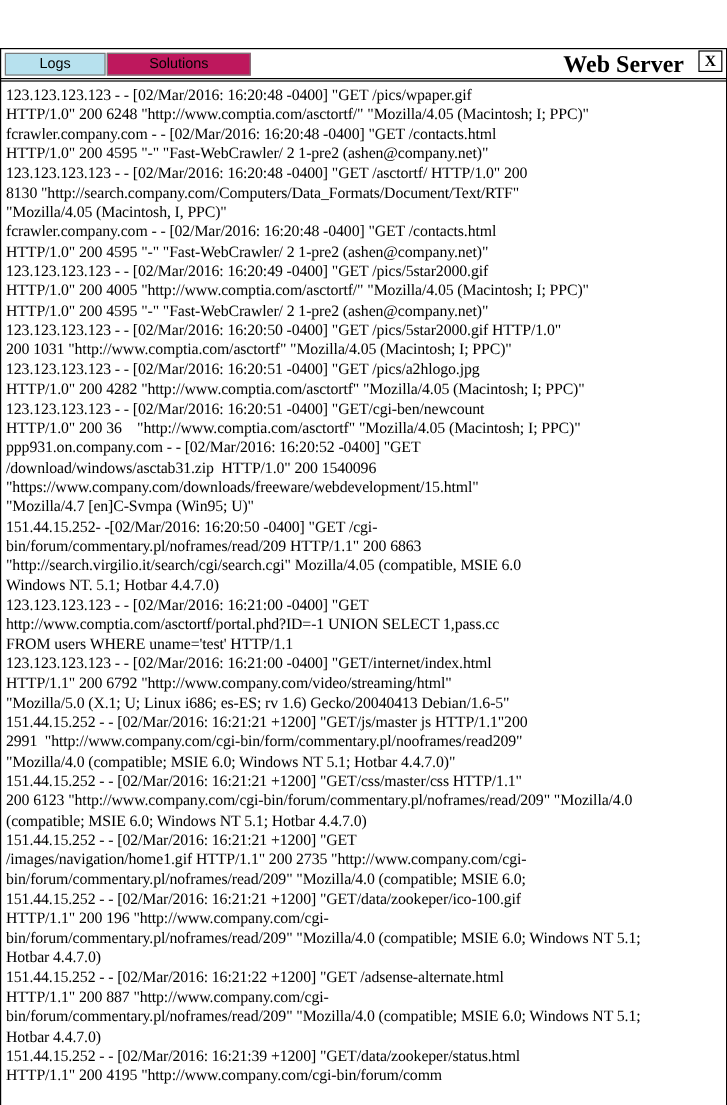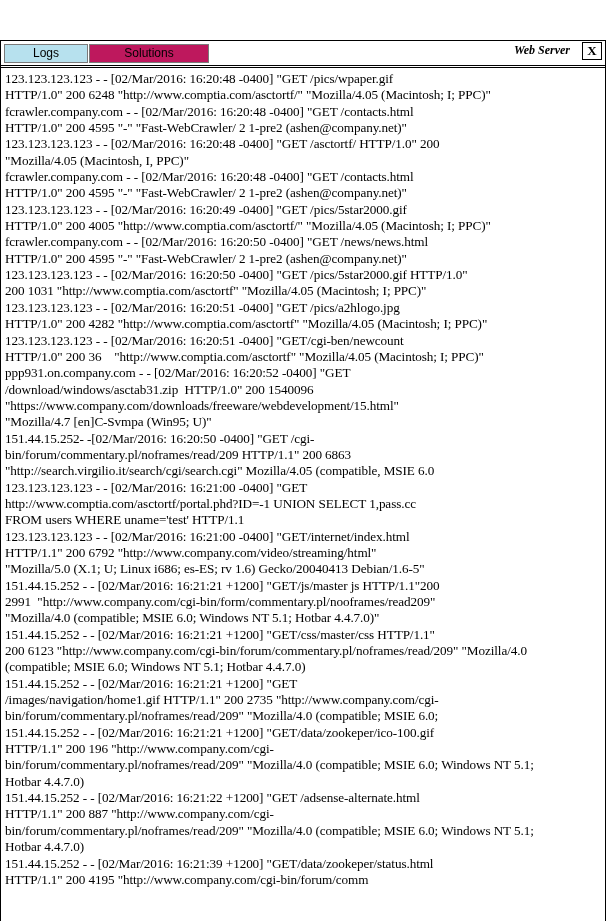--- a/index.html
+++ b/index.html
@@ -56,24 +56,23 @@
     background: #be185d;
     min-width: 120px;
     margin-left: 1px;
   }
   .title {
     position: absolute;
     right: 36px;
     top: 3px;
     font-family: "Liberation Serif", serif;
     font-weight: bold;
-    font-size: 12px;
+    font-size: 20px;
     color: #000;
     white-space: nowrap;
-    font-style: italic;
   }
   .close-btn {
     position: absolute;
     right: 4px;
     top: 2px;
     width: 20px;
     height: 18px;
     box-sizing: border-box;
     border: 1px solid #000;
     background: #ffffff;
@@ -128,40 +127,41 @@
     <div class="close-btn">X</div>
   </div>
 
   <div class="log-area">
     <div id="log-lines">
         <div class="log-line">123.123.123.123 - - [02/Mar/2016: 16:20:48 -0400] "GET /pics/wpaper.gif</div>
         <div class="log-line">HTTP/1.0" 200 6248 "http://www.comptia.com/asctortf/" "Mozilla/4.05 (Macintosh; I; PPC)"</div>
         <div class="log-line">fcrawler.company.com - - [02/Mar/2016: 16:20:48 -0400] "GET /contacts.html</div>
         <div class="log-line">HTTP/1.0" 200 4595 "-" "Fast-WebCrawler/ 2 1-pre2 (ashen@company.net)"</div>
         <div class="log-line">123.123.123.123 - - [02/Mar/2016: 16:20:48 -0400] "GET /asctortf/ HTTP/1.0" 200</div>
+        <div class="log-line">8130 "http://search.company.com/Computers/Data_Formats/Document/Text/RTF"</div>
         <div class="log-line">"Mozilla/4.05 (Macintosh, I, PPC)"</div>
         <div class="log-line">fcrawler.company.com - - [02/Mar/2016: 16:20:48 -0400] "GET /contacts.html</div>
         <div class="log-line">HTTP/1.0" 200 4595 "-" "Fast-WebCrawler/ 2 1-pre2 (ashen@company.net)"</div>
         <div class="log-line">123.123.123.123 - - [02/Mar/2016: 16:20:49 -0400] "GET /pics/5star2000.gif</div>
         <div class="log-line">HTTP/1.0" 200 4005 "http://www.comptia.com/asctortf/" "Mozilla/4.05 (Macintosh; I; PPC)"</div>
-        <div class="log-line">fcrawler.company.com - - [02/Mar/2016: 16:20:50 -0400] "GET /news/news.html</div>
         <div class="log-line">HTTP/1.0" 200 4595 "-" "Fast-WebCrawler/ 2 1-pre2 (ashen@company.net)"</div>
         <div class="log-line">123.123.123.123 - - [02/Mar/2016: 16:20:50 -0400] "GET /pics/5star2000.gif HTTP/1.0"</div>
         <div class="log-line">200 1031 "http://www.comptia.com/asctortf" "Mozilla/4.05 (Macintosh; I; PPC)"</div>
         <div class="log-line">123.123.123.123 - - [02/Mar/2016: 16:20:51 -0400] "GET /pics/a2hlogo.jpg</div>
         <div class="log-line">HTTP/1.0" 200 4282 "http://www.comptia.com/asctortf" "Mozilla/4.05 (Macintosh; I; PPC)"</div>
         <div class="log-line">123.123.123.123 - - [02/Mar/2016: 16:20:51 -0400] "GET/cgi-ben/newcount</div>
         <div class="log-line">HTTP/1.0" 200 36    "http://www.comptia.com/asctortf" "Mozilla/4.05 (Macintosh; I; PPC)"</div>
         <div class="log-line">ppp931.on.company.com - - [02/Mar/2016: 16:20:52 -0400] "GET</div>
         <div class="log-line">/download/windows/asctab31.zip  HTTP/1.0" 200 1540096</div>
         <div class="log-line">"https://www.company.com/downloads/freeware/webdevelopment/15.html"</div>
         <div class="log-line">"Mozilla/4.7 [en]C-Svmpa (Win95; U)"</div>
         <div class="log-line">151.44.15.252- -[02/Mar/2016: 16:20:50 -0400] "GET /cgi-</div>
         <div class="log-line">bin/forum/commentary.pl/noframes/read/209 HTTP/1.1" 200 6863</div>
         <div class="log-line">"http://search.virgilio.it/search/cgi/search.cgi" Mozilla/4.05 (compatible, MSIE 6.0</div>
+        <div class="log-line">Windows NT. 5.1; Hotbar 4.4.7.0)</div>
         <div class="log-line">123.123.123.123 - - [02/Mar/2016: 16:21:00 -0400] "GET</div>
         <div class="log-line">http://www.comptia.com/asctortf/portal.phd?ID=-1 UNION SELECT 1,pass.cc</div>
         <div class="log-line">FROM users WHERE uname='test' HTTP/1.1</div>
         <div class="log-line">123.123.123.123 - - [02/Mar/2016: 16:21:00 -0400] "GET/internet/index.html</div>
         <div class="log-line">HTTP/1.1" 200 6792 "http://www.company.com/video/streaming/html"</div>
         <div class="log-line">"Mozilla/5.0 (X.1; U; Linux i686; es-ES; rv 1.6) Gecko/20040413 Debian/1.6-5"</div>
         <div class="log-line">151.44.15.252 - - [02/Mar/2016: 16:21:21 +1200] "GET/js/master js HTTP/1.1"200</div>
         <div class="log-line">2991  "http://www.company.com/cgi-bin/form/commentary.pl/nooframes/read209"</div>
         <div class="log-line">"Mozilla/4.0 (compatible; MSIE 6.0; Windows NT 5.1; Hotbar 4.4.7.0)"</div>
         <div class="log-line">151.44.15.252 - - [02/Mar/2016: 16:21:21 +1200] "GET/css/master/css HTTP/1.1"</div>

